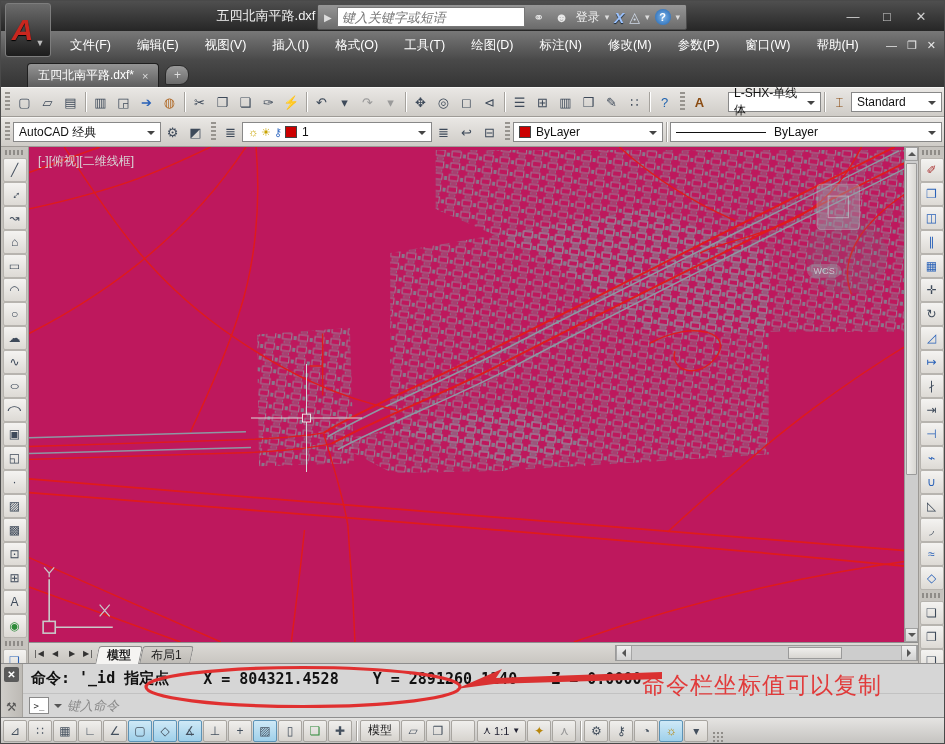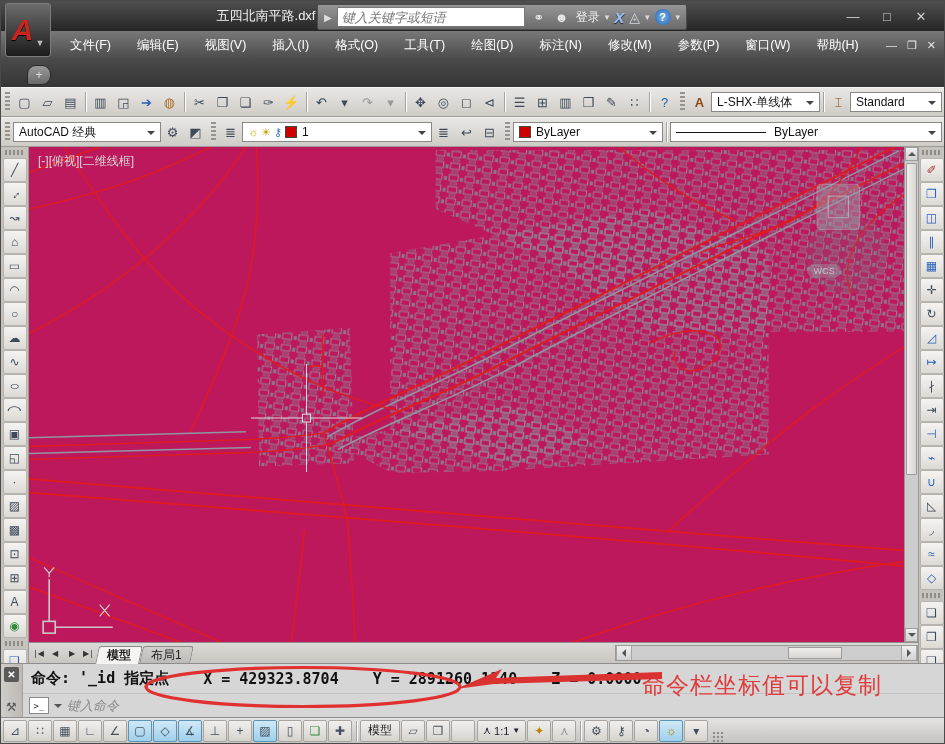--- a/index.html
+++ b/index.html
@@ -224,20 +224,24 @@
       </span>
     </div>
   <div class="doc-ctrls" style="position:absolute;top:30px;right:8px;height:28px;z-index:6;">
 
   <span><span>—</span></span>
       <span><span>❐</span></span>
       <span><span>✕</span></span>
     </div>
 
   <div class="tabbar">
+    <div class="file-tab">
+      <span>五四北南平路.dxf*</span>
+      <span class="x">×</span>
+    </div>
     <div class="newtab">+</div>
   </div>
 
   <div class="toolbar">
     <div class="grip"></div>
     <div style="display:flex;align-items:center;">
 
     <span class="tb">
           <span class="g">▢</span>
         </span>
@@ -323,21 +327,21 @@
         </span>
         <span class="tsep"></span>
         <span class="tb">
           <span class="g" style="color: rgb(29, 98, 176);">?</span>
         </span>
       </div>
     <div class="grip"></div>
     <span class="tb">
         <span class="g" style="color:#8a4a10;font-weight:bold;">A</span>
       </span>
-    <div class="combo" style="width:109px;">
+    <div class="combo" style="width:93px;margin-left:17px;">
       <span>L-SHX-单线体</span>
     </div>
     <span class="tsep"></span>
     <span class="tb">
         <span class="g" style="color:#8a4a10;">⌶</span>
       </span>
     <div class="combo" style="flex:1;margin-right:2px;">
       <span>Standard</span>
     </div>
   </div>
@@ -671,21 +675,21 @@
   </div>
 
   <div class="cmd">
     <div class="cmd-strip">
       <span class="cmd-x">✕</span>
       <span class="cmd-wrench">⚒</span>
     </div>
     <div class="cmd-body">
       <div class="cmd-line1">
         <span class="seg">命令: '_id 指定点</span>
-        <span class="seg">X = 429323.8704</span>
+        <span class="seg">X = 804321.4528</span>
         <span class="seg">Y = 2891260.1140</span>
         <span class="seg">Z = 0.0000</span>
       </div>
       <div class="cmd-line2">
         <span class="prompt-box">&gt;_</span>
         <span class="prompt-dd"></span>
         <span class="cmd-ph">键入命令</span>
       </div>
     </div>
   </div>

